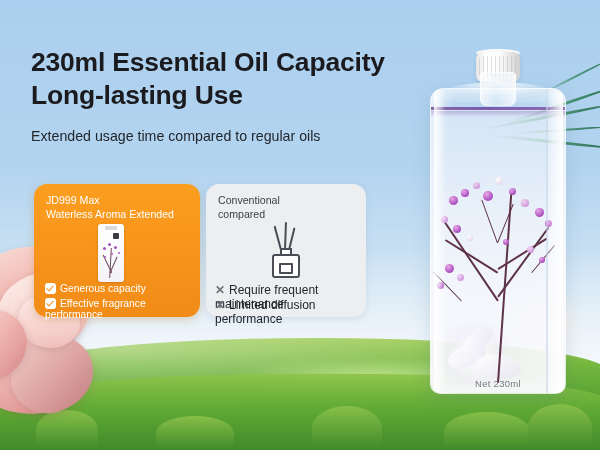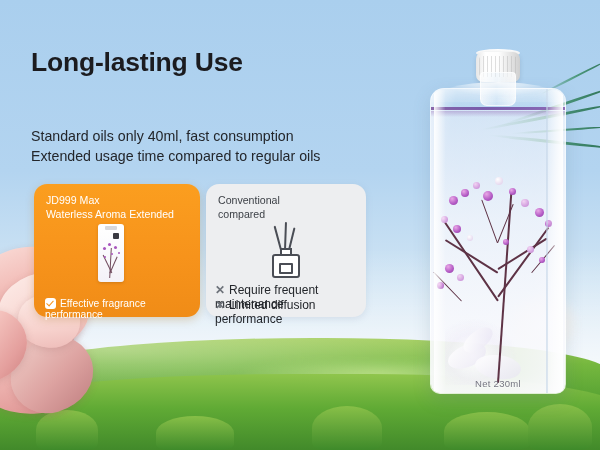--- a/index.html
+++ b/index.html
@@ -267,25 +267,25 @@
 
       <div class="shine-l"></div>
       <div class="edge-r"></div>
       <div class="shine-r"></div>
     </div>
     <div class="shoulder"></div>
     <div class="netlabel">Net 230ml</div>
   </div>
 
   <div class="headline">
+    <div>230ml Essential Oil Capacity</div>
     <div>Long-lasting Use</div>
   </div>
 
   <div class="subline">
-    <div>Standard oils only 40ml, fast consumption</div>
     <div>Extended usage time compared to regular oils</div>
   </div>
 
   <div class="card-pro">
     <div class="ct">
       <div>JD999 Max</div>
       <div>Waterless Aroma Extended</div>
     </div>
 
     <div class="mini">
@@ -295,20 +295,23 @@
       <div class="mini-st" style="left:9px;  bottom:8px; height:20px; transform:rotate(-26deg);"></div>
       <div class="mini-st" style="left:15px; bottom:8px; height:18px; transform:rotate(24deg);"></div>
       <div class="mini-fl" style="left:5px;  bottom:32px; width:3px; height:3px;"></div>
       <div class="mini-fl" style="left:10px; bottom:36px; width:3px; height:3px;"></div>
       <div class="mini-fl" style="left:16px; bottom:33px; width:3px; height:3px;"></div>
       <div class="mini-fl" style="left:20px; bottom:28px; width:2px; height:2px;"></div>
       <div class="mini-fl" style="left:6px;  bottom:24px; width:2px; height:2px;"></div>
       <div class="mini-fl" style="left:13px; bottom:27px; width:2px; height:2px;"></div>
     </div>
 
+    <div class="bullet" style="top:99px;">
+      <span class="chk"></span><span>Generous capacity</span>
+    </div>
     <div class="bullet" style="top:114px;">
       <span class="chk"></span><span>Effective fragrance performance</span>
     </div>
   </div>
 
   <div class="card-con">
     <div class="ct">
       <div>Conventional</div>
       <div>compared</div>
     </div>

